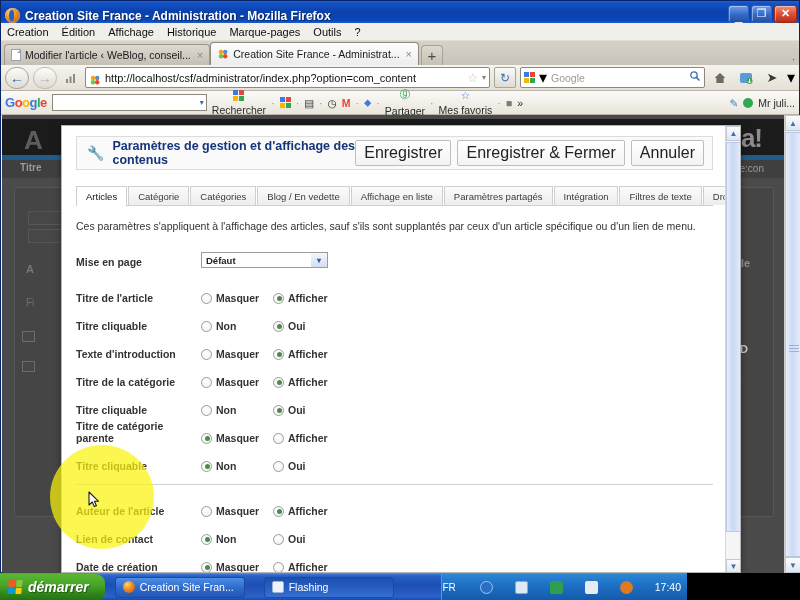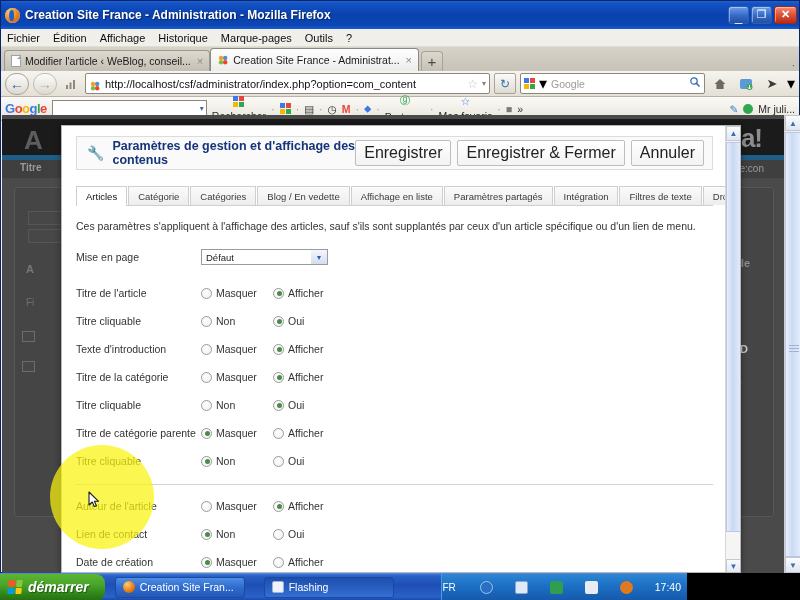--- a/index.html
+++ b/index.html
@@ -14,23 +14,23 @@
 
   
   #ff-window {
     position: absolute; left: 0; top: 0; width: 800px; height: 573px;
     background: #f1efe9;
     border: 1px solid #0a246a;
   }
 
   
   .titlebar {
-    height: 28px;
+    height: 22px;
     background: linear-gradient(to bottom, #1f5fcf 0%, #1352c4 10%, #0a41ad 50%, #0c47b6 88%, #1a5ed0 100%);
-    display: flex; align-items: center; padding: 0 2px 0 4px;
+    display: flex; align-items: flex-end; padding: 0 2px 0 4px;
     position: relative;
   }
   .tb-icon {
     width: 15px; height: 15px; border-radius: 50%;
     background: radial-gradient(circle at 35% 30%, #ffd27a 0%, #f08b1d 45%, #c1490a 100%);
     margin-right: 5px; flex: 0 0 auto;
     box-shadow: inset 0 0 1px #fff;
     position: relative;
   }
   .tb-icon::after {
@@ -236,21 +236,21 @@
     background: linear-gradient(to bottom,#fbfbfb,#ededed);
     display:flex; align-items:center; margin-right: 1px; white-space: nowrap;
   }
   .jtab.active {
     background: #fff; color: #111; height: 20px;
     border-color: #cfcfcf; position: relative; top: 1px;
   }
 
   .hint { margin-top: 14px; font-size: 10.5px; color: #333; }
 
-  .frow { display: flex; align-items: center; height: 22px; margin-top: 6px; }
+  .frow { display: flex; align-items: flex-end; height: 22px; margin-top: 6px; font-weight: bold; }
   .frow.first { margin-top: 14px; }
   .flabel { width: 125px; font-size: 10.5px; color: #333; flex: 0 0 125px; }
   .fselect {
     width: 127px; height: 16px; border: 1px solid #9b9b9b; background:#fff;
     display:flex; align-items:center; font-size: 9.5px; color:#222; padding-left:4px;
     position: relative;
   }
   .fselect .arrow {
     position:absolute; right:0; top:0; width: 16px; height: 14px;
     background: linear-gradient(to bottom,#f3f6fc,#d4def0);
@@ -384,21 +384,21 @@
         <span class="tb-btn">
             <span class="tb-glyph">❐</span>
           </span>
         <span class="tb-btn close">
             <span class="tb-glyph">✕</span>
           </span>
       </span>
     </div>
 
     <div class="menubar">
-      <span>Fichier</span>
+      <span>Creation</span>
       <span>Édition</span>
       <span>Affichage</span>
       <span>Historique</span>
       <span>Marque-pages</span>
       <span>Outils</span>
       <span>?</span>
     </div>
 
     <div class="tabbar">
       <div class="ff-tab">

